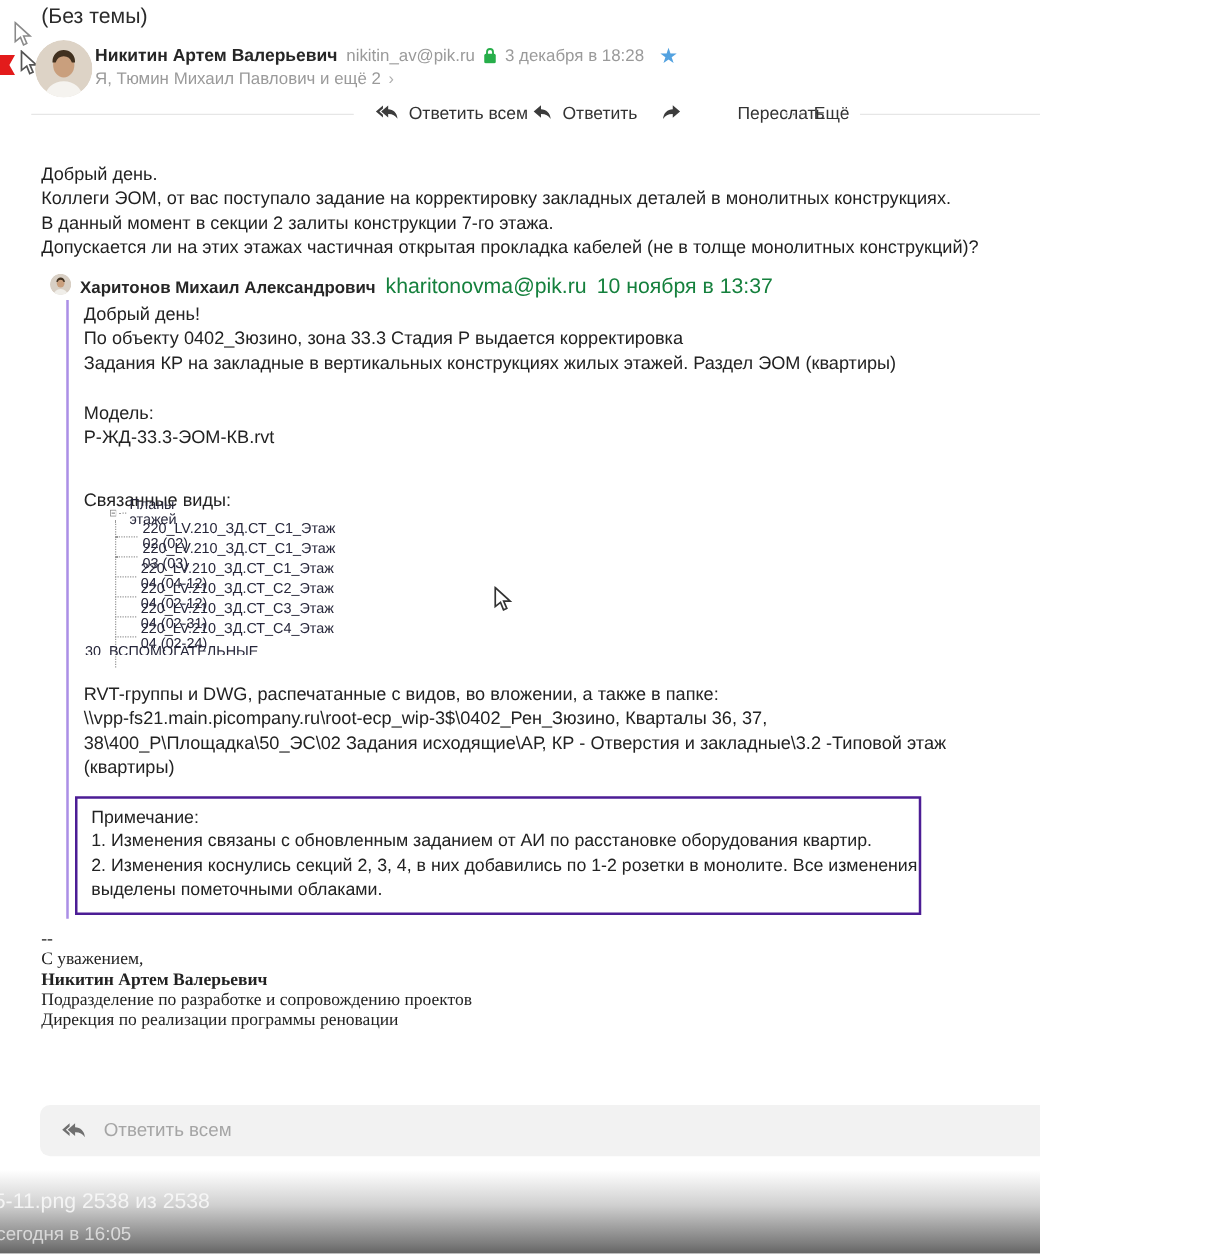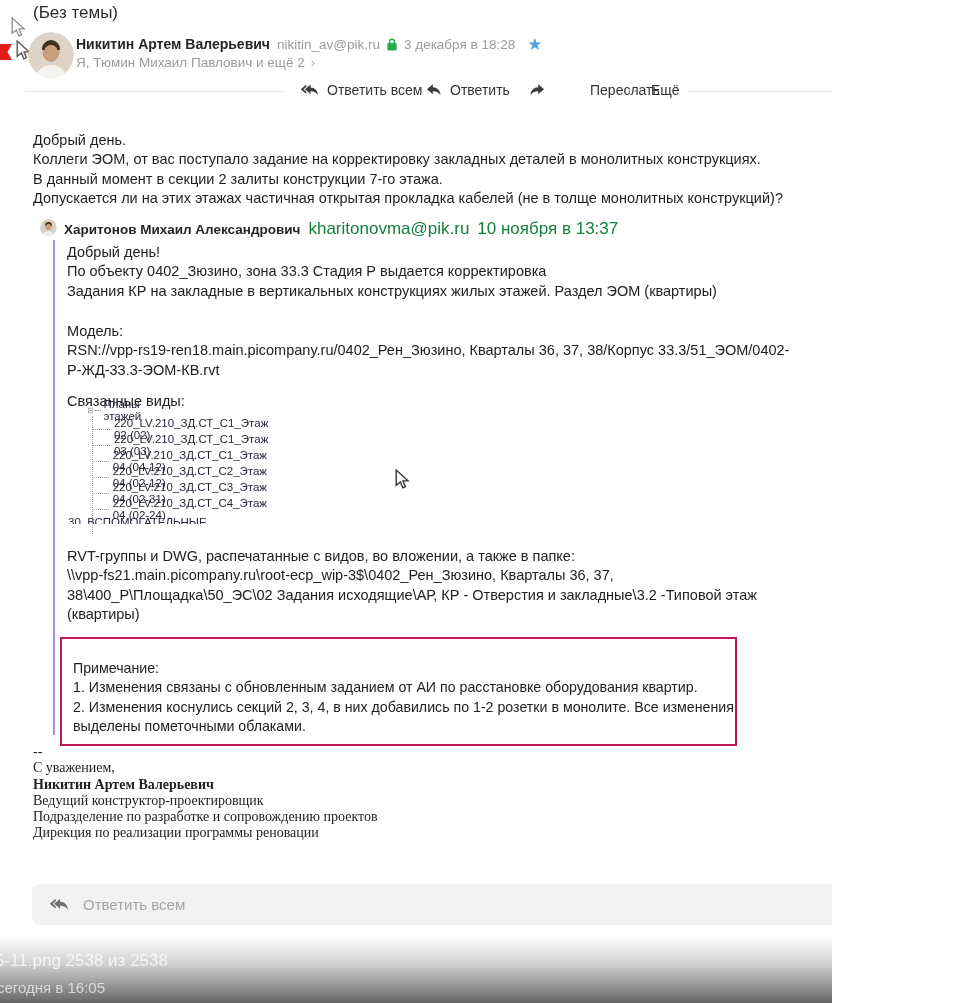--- a/index.html
+++ b/index.html
@@ -49,21 +49,21 @@
   .tree { position:absolute; left:12px; top:163px; font-size:11.5px; color:#26263a; }
   .tree-root { position:absolute; left:21px; top:0; display:flex; align-items:center; height:14px; }
   .tree-root svg { margin-right:2px; }
   .tree-root .td { width:9px; border-top:1px dotted #9a9a9a; margin-right:3px; }
   .tree-v { position:absolute; left:25px; top:13px; width:0; height:118px; border-left:1px dotted #9a9a9a; }
   .tree-item { position:absolute; left:25px; display:flex; align-items:center; height:16px; }
   .tree-item .td { width:22px; border-top:1px dotted #9a9a9a; margin-right:4px; }
   .tree-clip { position:absolute; left:1px; top:113px; height:8px; overflow:hidden; font-size:11.5px; color:#26263a; }
 
   .q-folder { top:307px; }
-  .q-note { position:absolute; left:5px; top:397px; width:677px; border:2px solid #be185d; padding:20px 11px 8px 11px; font-size:14.2px; color:#222; line-height:19.3px; white-space:nowrap; }
+  .q-note { position:absolute; left:5px; top:397px; width:677px; border:2px solid #4c1d95; padding:6px 11px 8px 11px; font-size:14.2px; color:#222; line-height:19.3px; white-space:nowrap; }
 
   .sig { position:absolute; left:33px; top:744px; font-family:"Liberation Serif",serif; font-size:14px; color:#222; line-height:16.3px; }
   .sig .b { font-weight:bold; }
 
   .replybar { position:absolute; left:32px; top:884px; width:898px; height:41px; background:#f2f2f2; border-radius:8px; display:flex; align-items:center; gap:13px; padding-left:17px; cursor:default; }
   .replybar .lbl { font-size:15px; color:#a5a5a5; }
 
   .footer { position:absolute; left:0; top:936px; width:964px; height:67px;
     background:linear-gradient(180deg, rgba(255,255,255,0) 0%, rgba(120,120,120,0.35) 42%, rgba(88,88,88,0.78) 88%, rgba(78,78,78,0.88) 100%); }
   .footer .f1 { position:absolute; left:-5px; top:15px; font-size:17px; color:rgba(250,250,250,0.85); white-space:nowrap; }
@@ -163,21 +163,20 @@
   </div>
 
   <div class="quote">
     <div class="blk q-intro">
       <div>Добрый день!</div>
       <div>По объекту 0402_Зюзино, зона 33.3 Стадия Р выдается корректировка</div>
       <div>Задания КР на закладные в вертикальных конструкциях жилых этажей. Раздел ЭОМ (квартиры)</div>
     </div>
     <div class="blk q-model">
       <div>Модель:</div>
-      <div>RSN://vpp-rs19-ren18.main.picompany.ru/0402_Рен_Зюзино, Кварталы 36, 37, 38/Корпус 33.3/51_ЭОМ/0402-</div>
       <div>Р-ЖД-33.3-ЭОМ-КВ.rvt</div>
     </div>
     <div class="blk q-views">Связанные виды:</div>
 
     <div class="tree">
       <div class="tree-v"></div>
       <div class="tree-root">
         <svg width="9" height="9" viewBox="0 0 9 9">
           <rect x="0.5" y="0.5" width="8" height="8" fill="#fff" stroke="#848484"></rect>
           <line x1="2.2" y1="4.5" x2="6.8" y2="4.5" stroke="#444"></line>
@@ -224,21 +223,20 @@
       <div>1. Изменения связаны с обновленным заданием от АИ по расстановке оборудования квартир.</div>
       <div>2. Изменения коснулись секций 2, 3, 4, в них добавились по 1-2 розетки в монолите. Все изменения</div>
       <div>выделены пометочными облаками.</div>
     </div>
   </div>
 
   <div class="sig">
     <div>--</div>
     <div>С уважением,</div>
     <div class="b">Никитин Артем Валерьевич</div>
-    <div>Ведущий конструктор-проектировщик</div>
     <div>Подразделение по разработке и сопровождению проектов</div>
     <div>Дирекция по реализации программы реновации</div>
   </div>
 
   <div class="replybar">
     <svg width="21" height="15" viewBox="0 0 22 14">
       <path d="M7 0.9 L0.8 6.2 L7 11.5 L7 8.9 L3.9 6.2 L7 3.5 Z" fill="#707070"></path>
       <path d="M11.6 0.9 L5.4 6.2 L11.6 11.5 V8.3 C15.4 8.2 17.8 9.6 19.8 12.6 C19.5 7.3 16 4.4 11.6 4.2 Z" fill="#707070"></path>
     </svg>
     <span class="lbl">Ответить всем</span>

